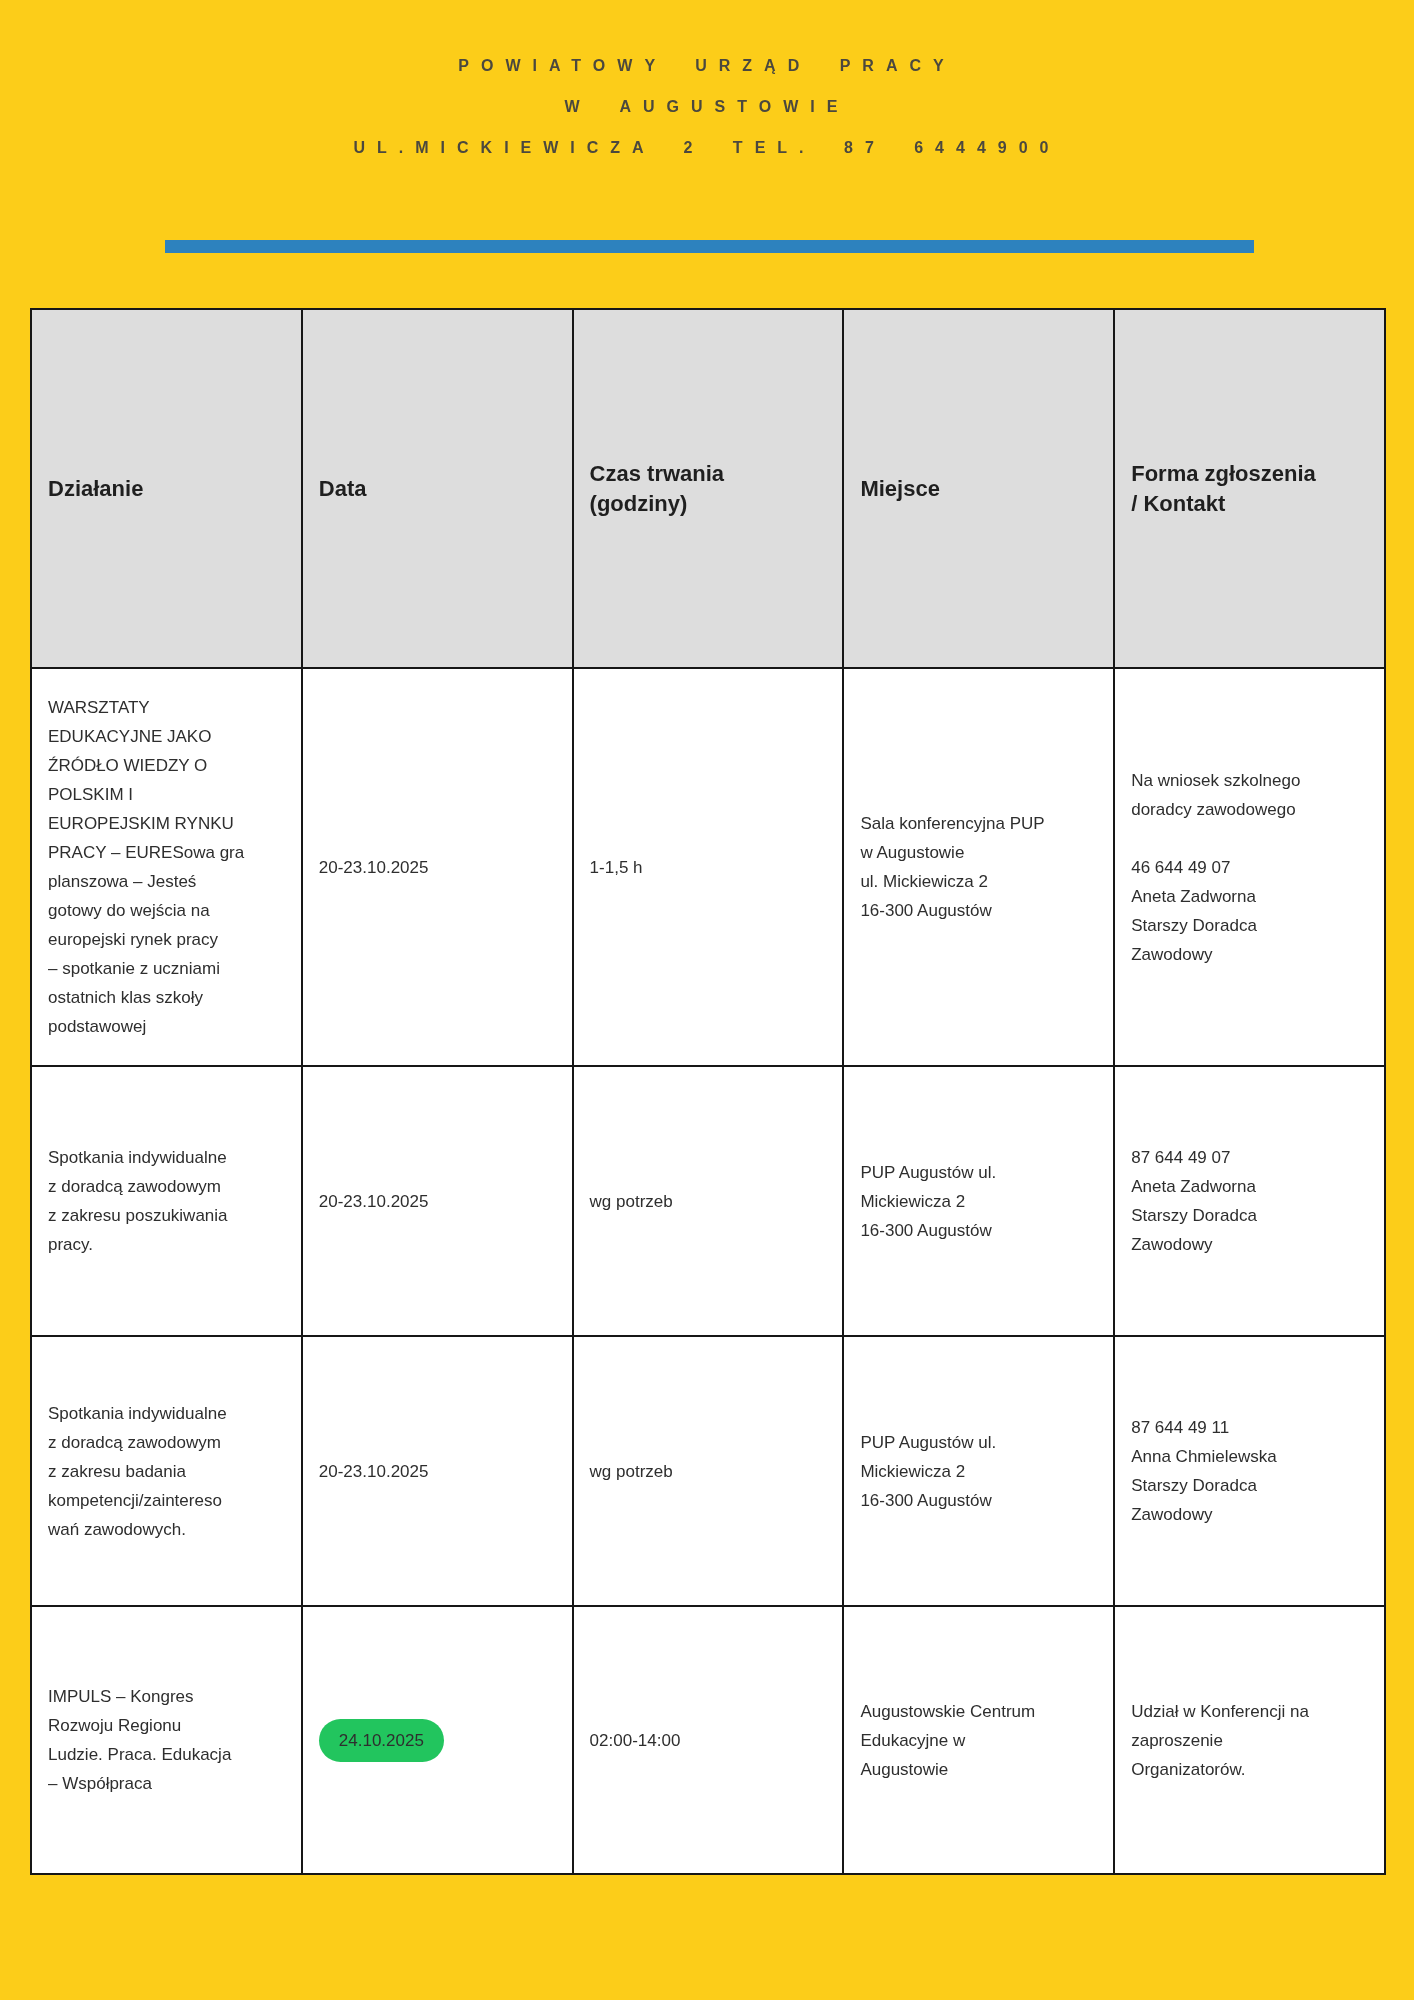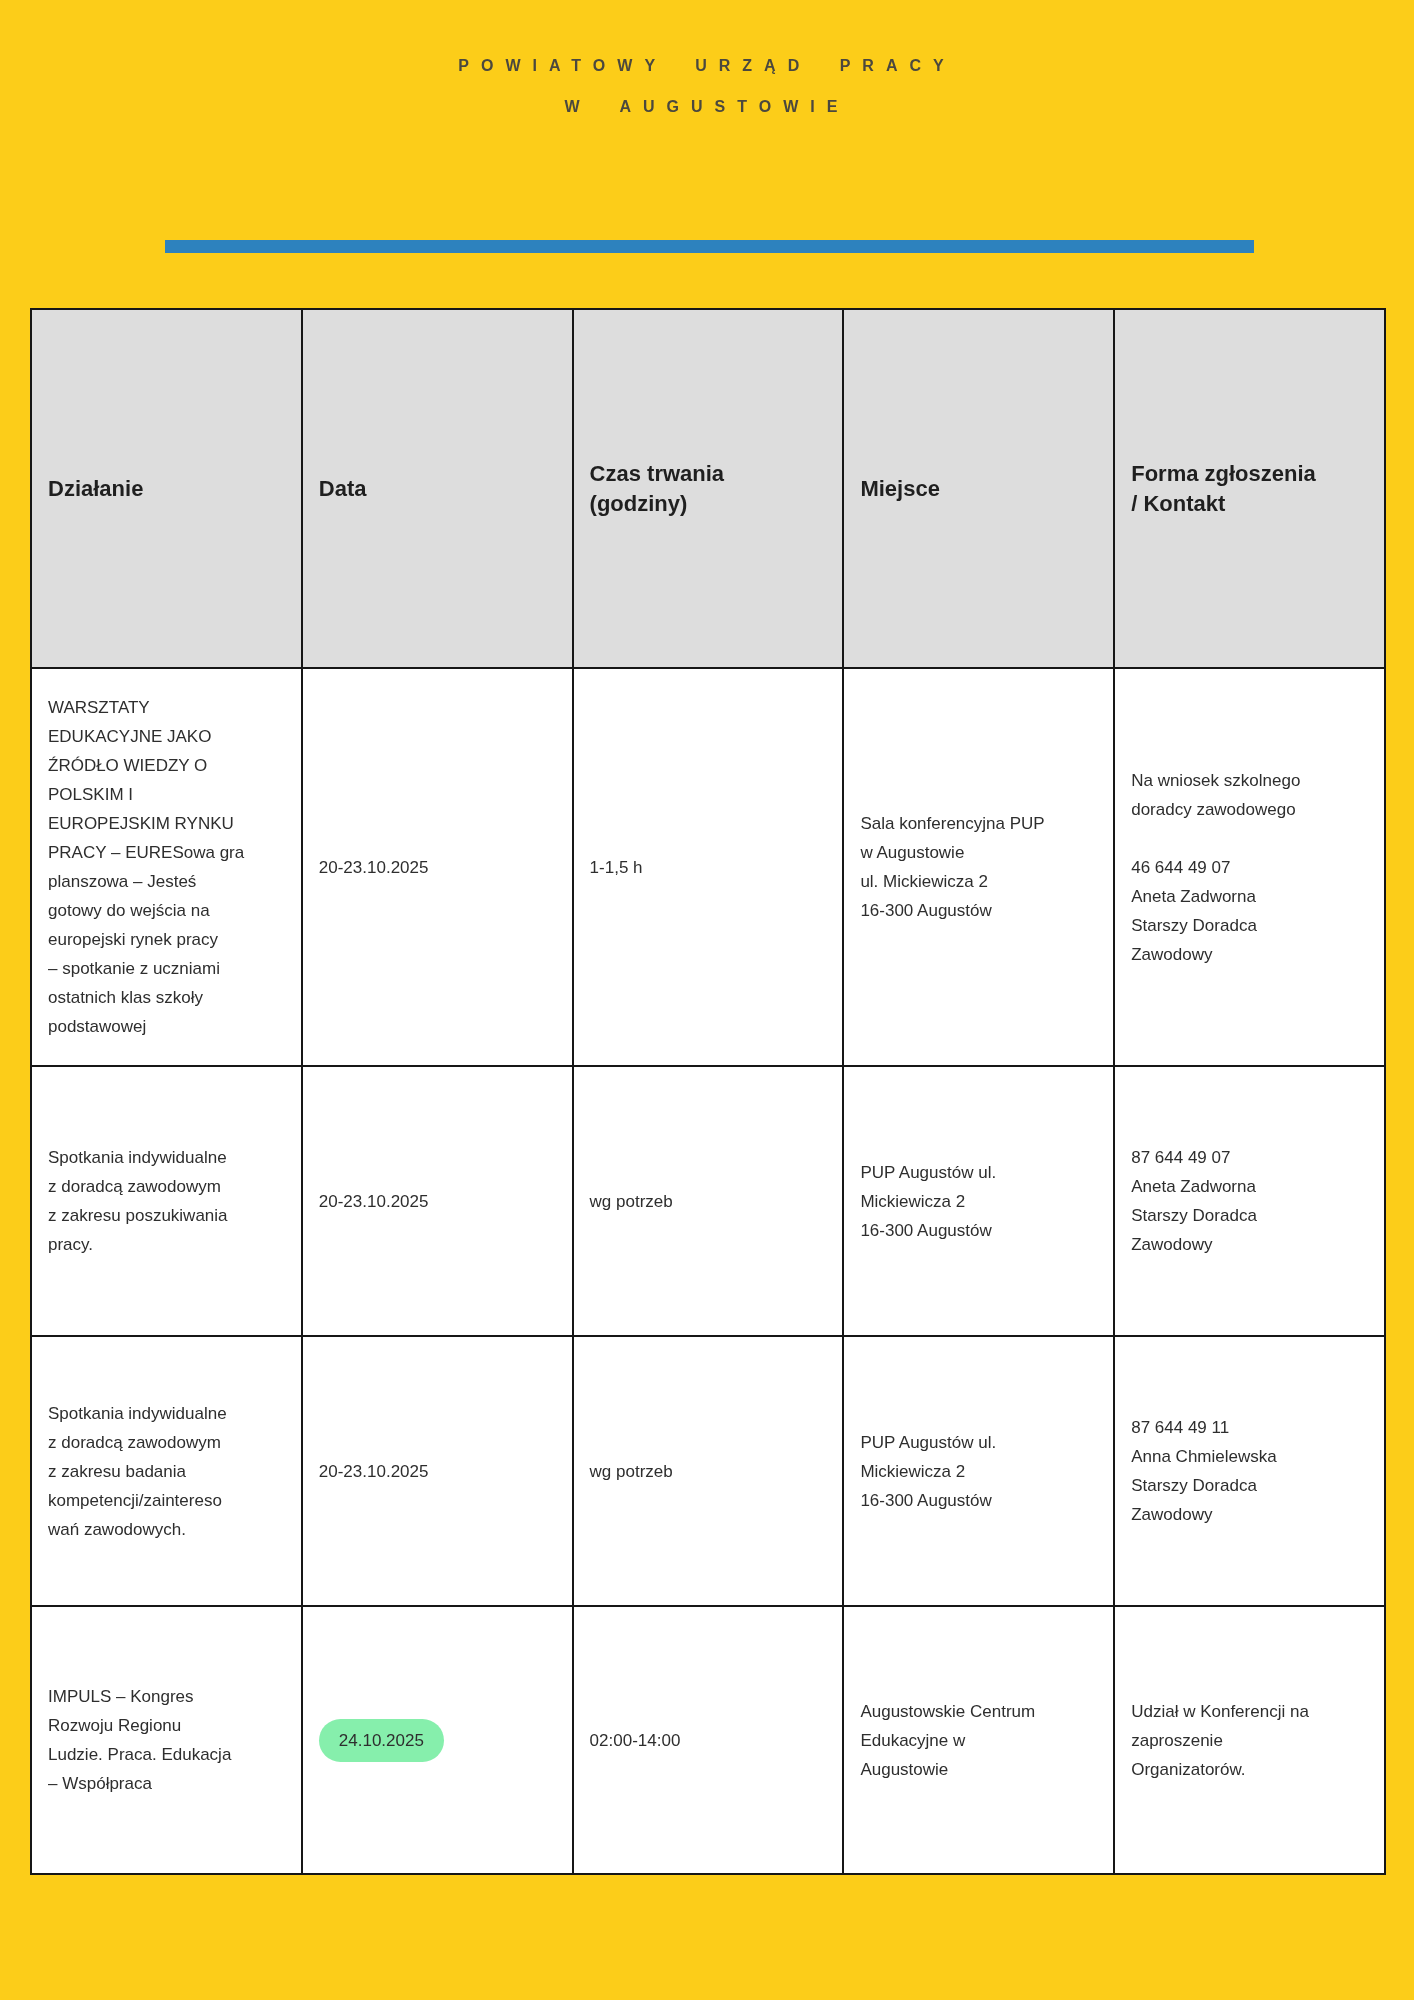--- a/index.html
+++ b/index.html
@@ -73,34 +73,35 @@
     color: #1F1F1F;
   }
   tr.row-header { height: 359px; }
   tr.row-1 { height: 398px; }
   tr.row-2 { height: 270px; }
   tr.row-3 { height: 270px; }
   tr.row-4 { height: 268px; margin-left: 24px; }
 
   .date-pill {
     display: inline-block;
-    background: #86efac;
+    background: #22c55e;
     border-radius: 26px;
     padding: 7px 20px;
     white-space: nowrap;
   }
 </style>
 </head>
 <body>
 
 <div class="page">
 
   <div class="letterhead">
     <div class="letterhead-line">POWIATOWY URZĄD PRACY</div>
     <div class="letterhead-line">W AUGUSTOWIE</div>
+    <div class="letterhead-line">UL.MICKIEWICZA 2 TEL. 87 6444900</div>
   </div>
 
   <div class="divider-bar"></div>
 
   <table class="schedule">
     <colgroup>
         <col>
         <col>
         <col>
         <col>

